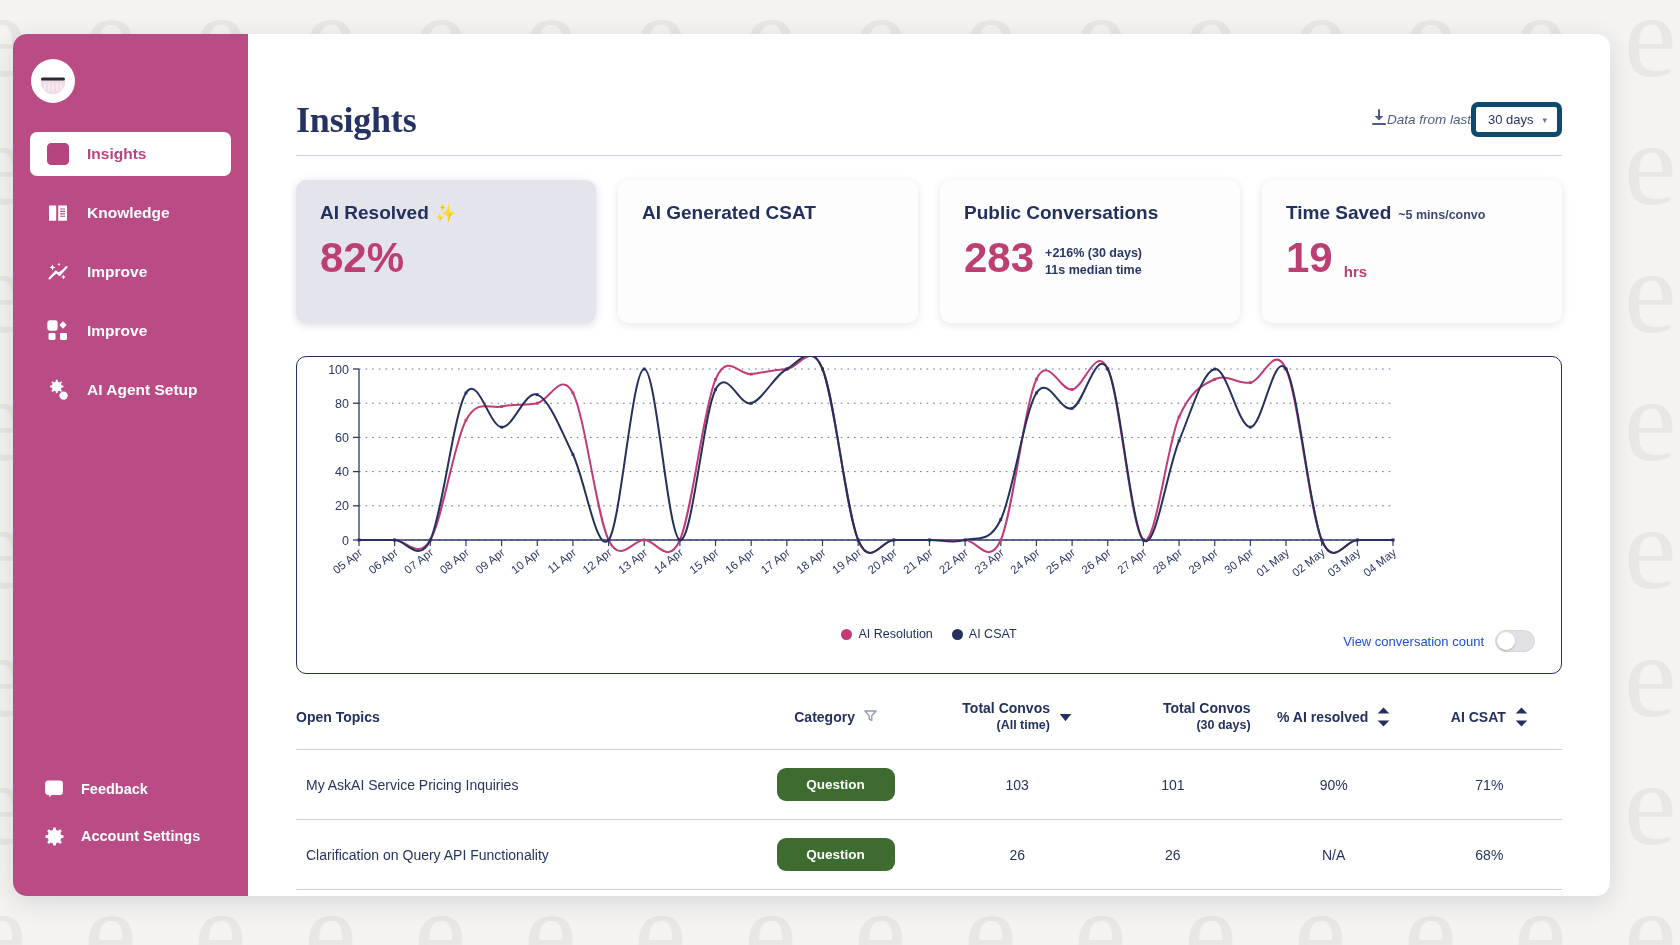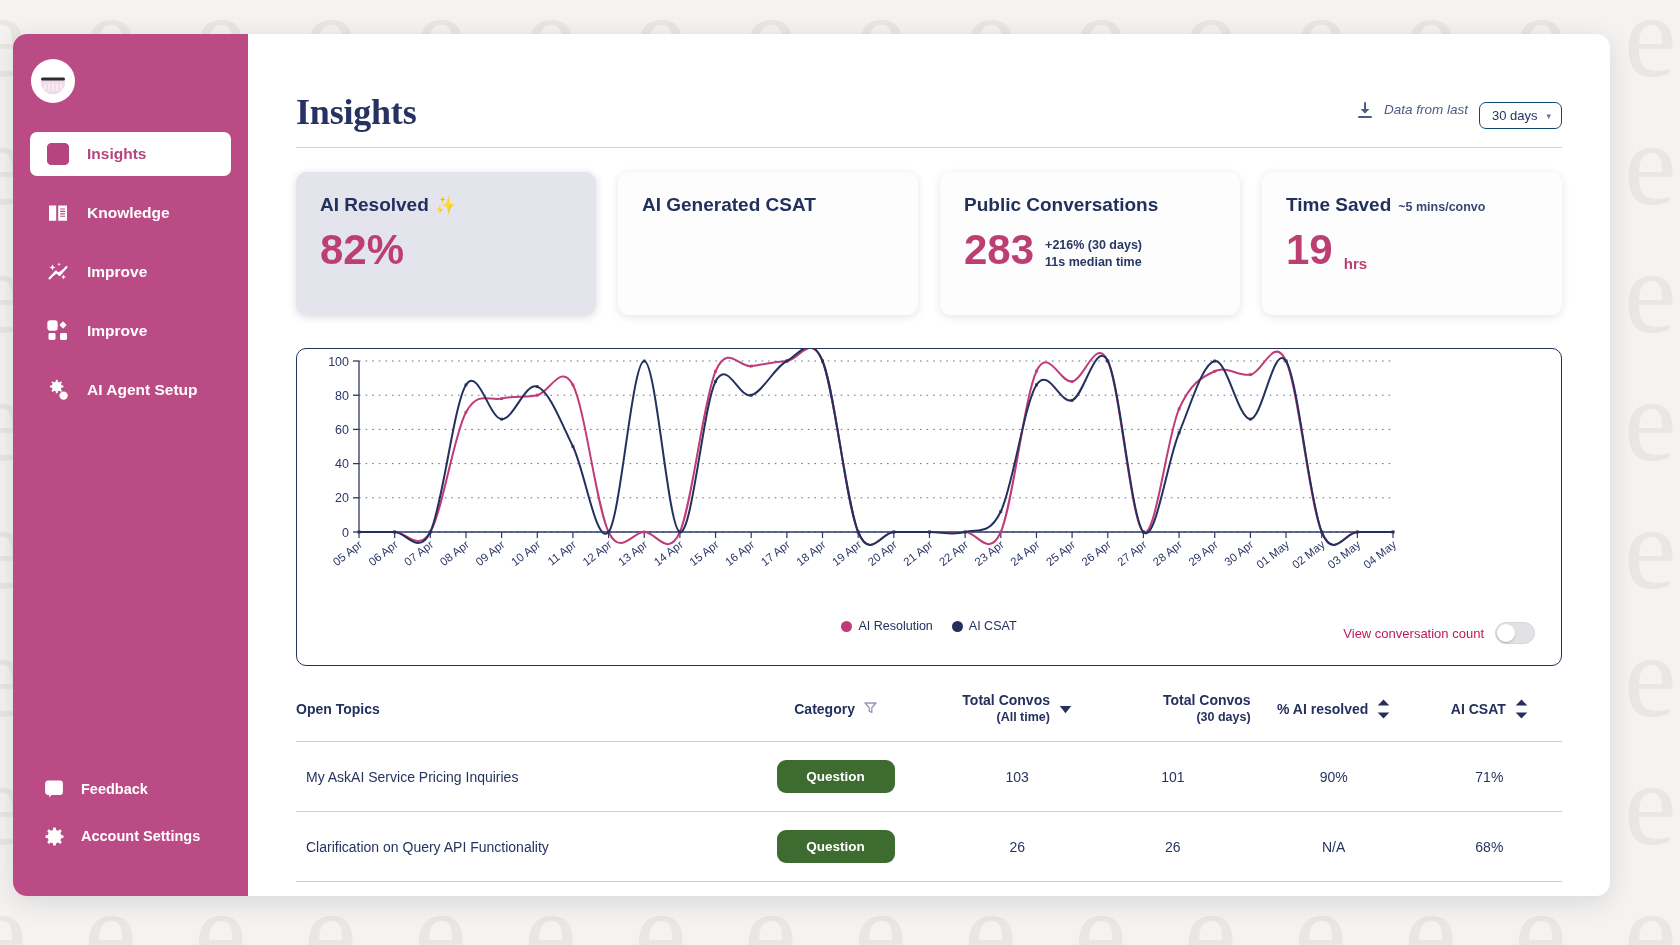--- a/index.html
+++ b/index.html
@@ -89,27 +89,27 @@
     border-bottom: 1.5px solid #ccd2e2;
     padding-bottom: 14px;
   }
   #page-title {
     font-family: "Liberation Serif", serif;
     font-size: 36px;
     font-weight: 700;
     color: #253262;
     letter-spacing: -0.2px;
   }
-  #header-right { display: flex; gap: 11px; padding-bottom: 4px; margin-top: 28px; }
+  #header-right { display: flex; align-items: center; padding-bottom: 4px; margin-top: 28px; }
   #download-icon { display: block; }
   #data-from-last {
     font-size: 13.5px; font-style: italic; color: #4e5b84; font-weight: 500;
   }
   #range-select {
-    border: 1px solid #0c4a6e; border-radius: 7px;
+    border: 5px solid #0c4a6e; border-radius: 7px;
     padding: 5px 10px 5px 12px;
     font-size: 13px; color: #27345f;
     display: flex; align-items: center; gap: 9px;
     background: #fff; cursor: pointer;
   }
   #range-select .chev { font-size: 9px; color: #6a7596; }
 
   
   #kpi-row { display: flex; gap: 22px; margin-top: 24px; }
   .kpi-card {
@@ -147,21 +147,21 @@
   #chart-legend {
     position: absolute; bottom: 32px; left: 0; right: 0;
     display: flex; justify-content: center; gap: 19px;
   }
   .legend-item { display: flex; align-items: center; gap: 6px; font-size: 12.5px; color: #23305d; font-weight: 500; }
   .legend-dot { width: 11px; height: 11px; border-radius: 50%; display: block; }
   #conv-toggle-wrap {
     position: absolute; right: 26px; bottom: 21px;
     display: flex; align-items: center; gap: 11px;
   }
-  #conv-toggle-label { font-size: 13px; color: #be185d; font-weight: 500; }
+  #conv-toggle-label { font-size: 13px; color: #1d4ed8; font-weight: 500; }
   #conv-toggle {
     width: 40px; height: 22px; border-radius: 11px;
     background: #e2e2e6; position: relative; cursor: pointer;
     border: 1px solid #d6d6dd;
   }
   #conv-toggle .knob {
     position: absolute; top: 1px; left: 1px;
     width: 18px; height: 18px; border-radius: 50%;
     background: #ffffff; box-shadow: 0 1px 2px rgba(0,0,0,0.22);
   }

